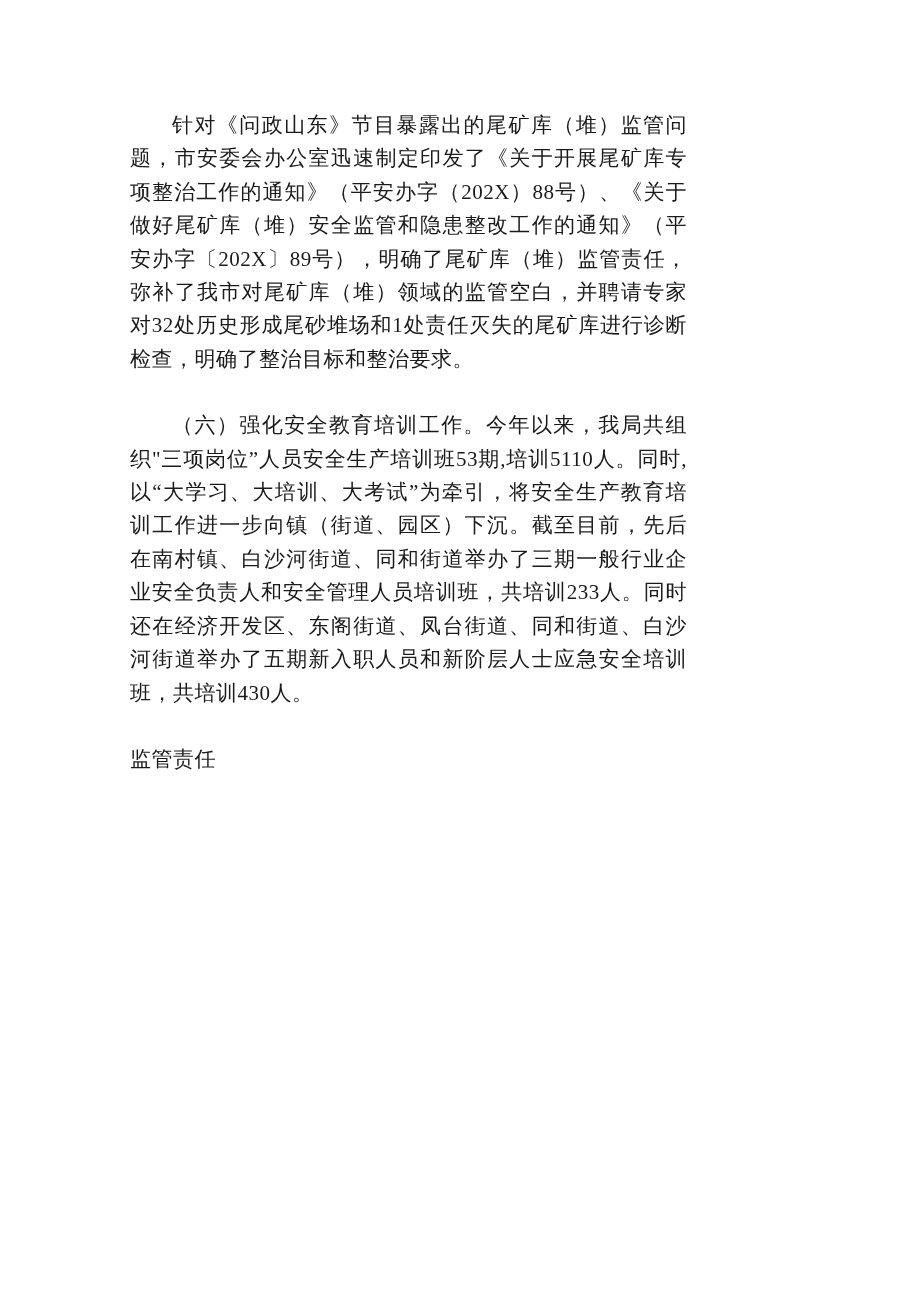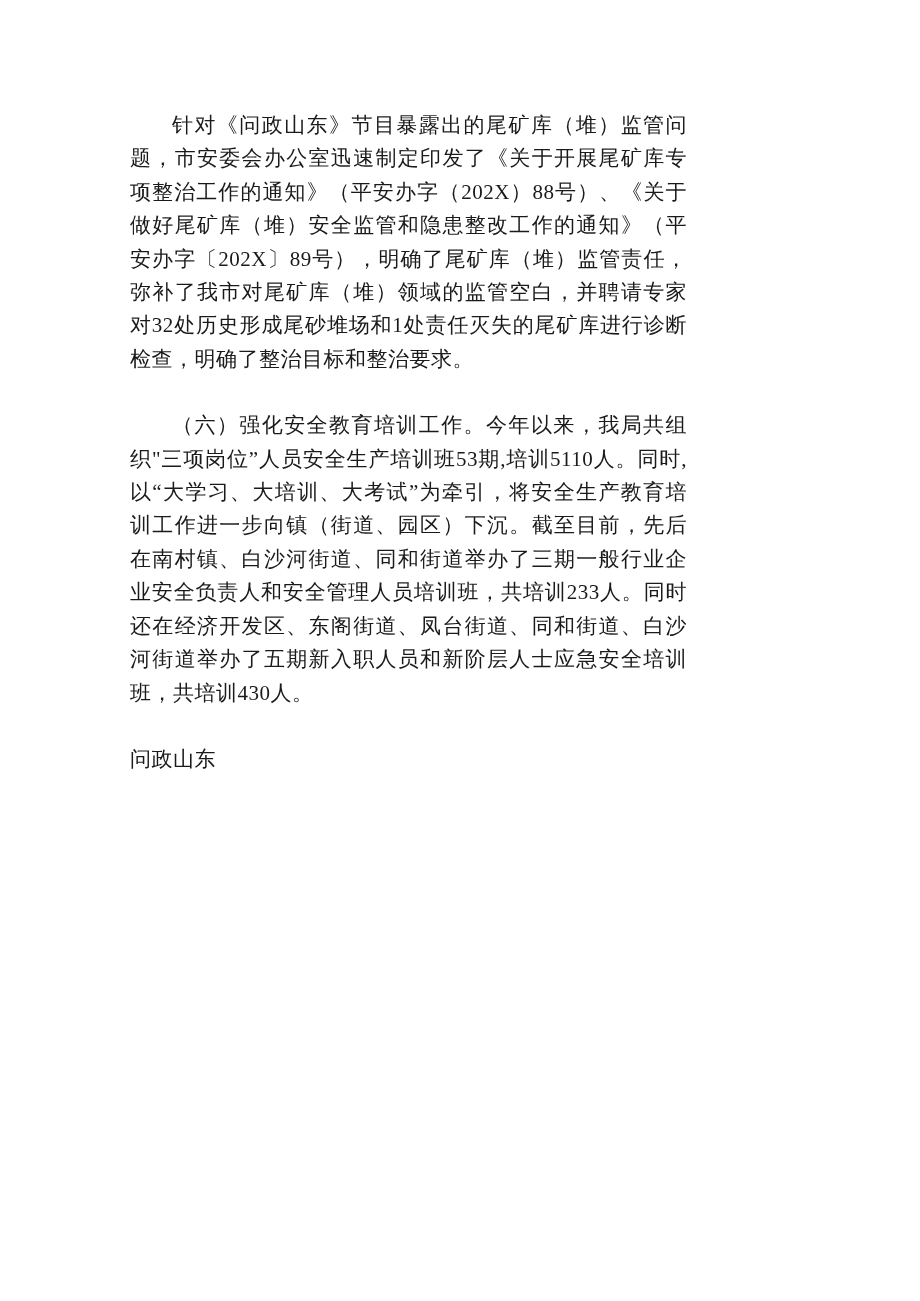--- a/index.html
+++ b/index.html
@@ -42,14 +42,14 @@
     text-indent: 0;
     letter-spacing: 0.5px;
   }
 </style>
 </head>
 <body>
 
 <div class="page">
   <p class="para">针对《问政山东》节目暴露出的尾矿库（堆）监管问题，市安委会办公室迅速制定印发了《关于开展尾矿库专项整治工作的通知》（平安办字（202X）88号）、《关于做好尾矿库（堆）安全监管和隐患整改工作的通知》（平安办字〔202X〕89号），明确了尾矿库（堆）监管责任，弥补了我市对尾矿库（堆）领域的监管空白，并聘请专家对32处历史形成尾砂堆场和1处责任灭失的尾矿库进行诊断检查，明确了整治目标和整治要求。</p>
   <p class="para">（六）强化安全教育培训工作。今年以来，我局共组织"三项岗位”人员安全生产培训班53期,培训5110人。同时,以“大学习、大培训、大考试”为牵引，将安全生产教育培训工作进一步向镇（街道、园区）下沉。截至目前，先后在南村镇、白沙河街道、同和街道举办了三期一般行业企业安全负责人和安全管理人员培训班，共培训233人。同时还在经济开发区、东阁街道、凤台街道、同和街道、白沙河街道举办了五期新入职人员和新阶层人士应急安全培训班，共培训430人。</p>
-  <p class="footer-line">问政山东</p>
+  <p class="footer-line">监管责任</p>
 </div>
 
 </body></html>

